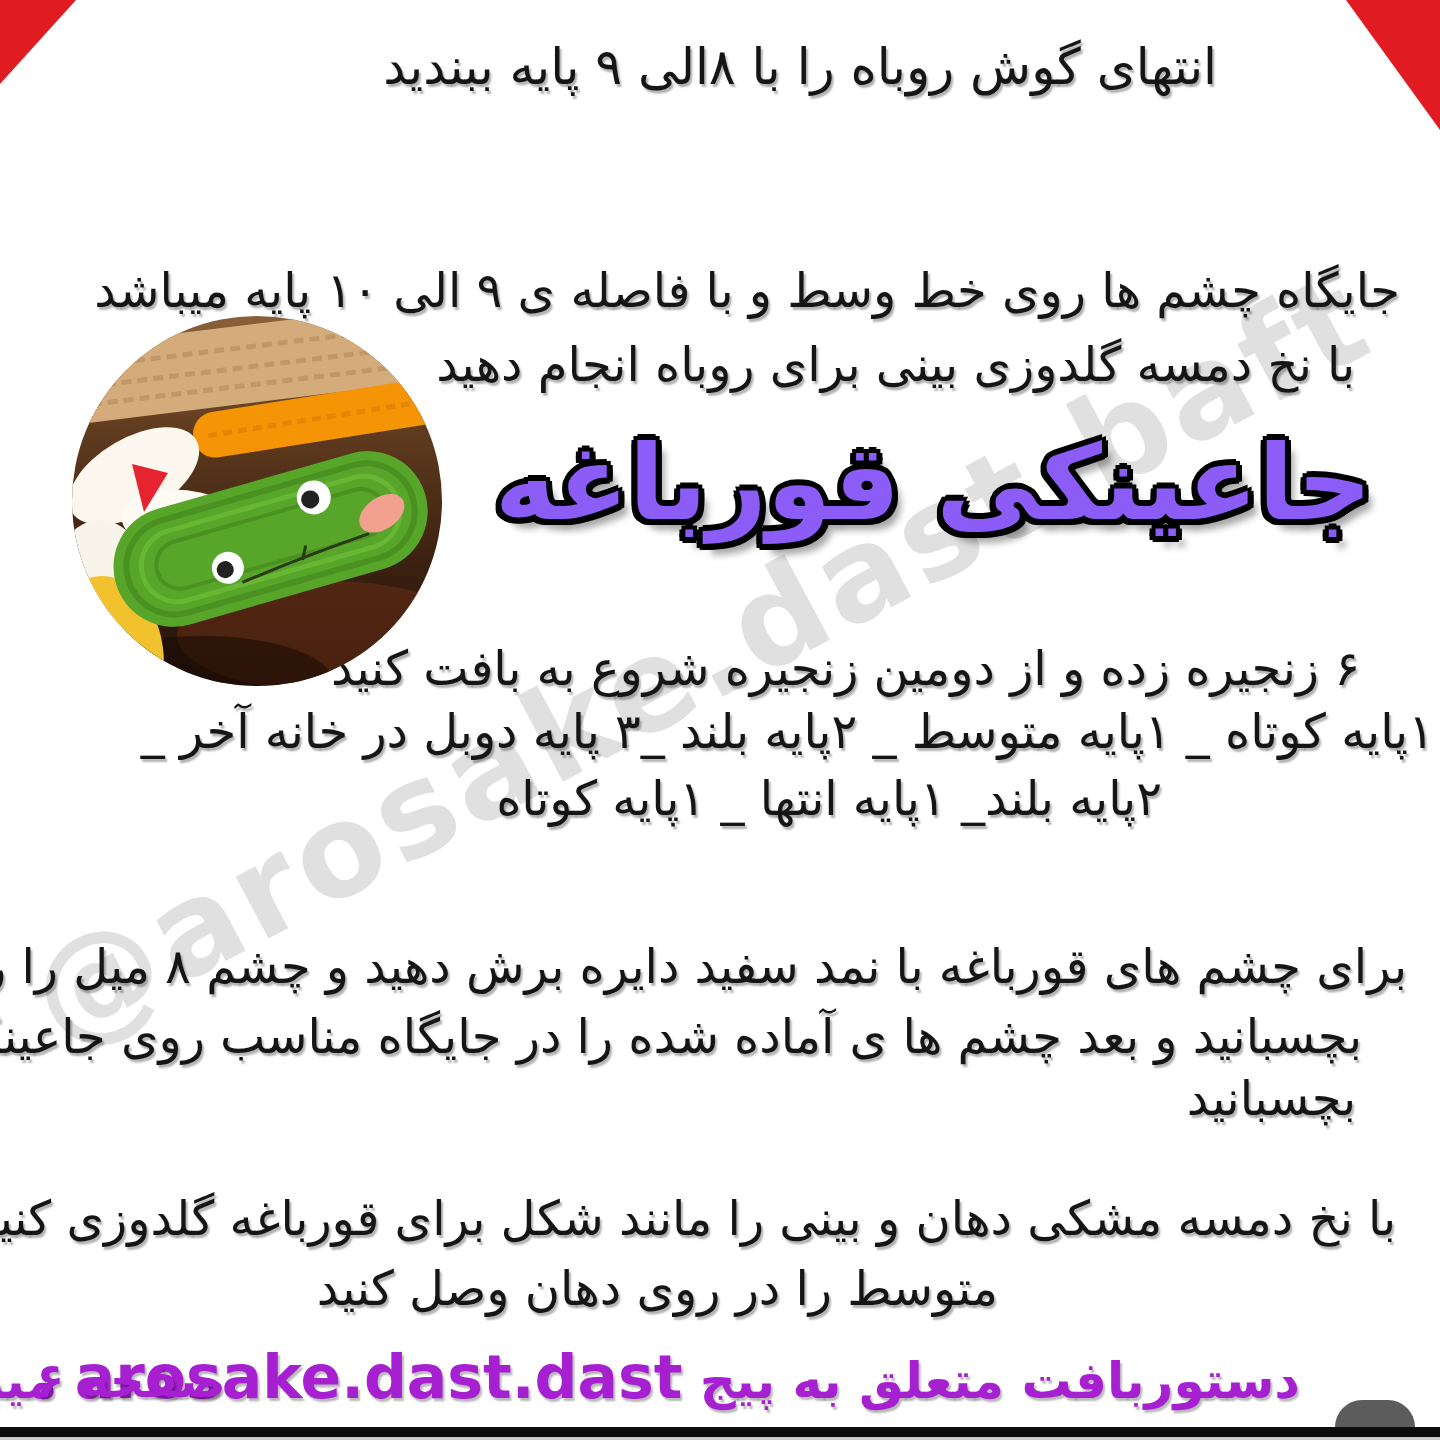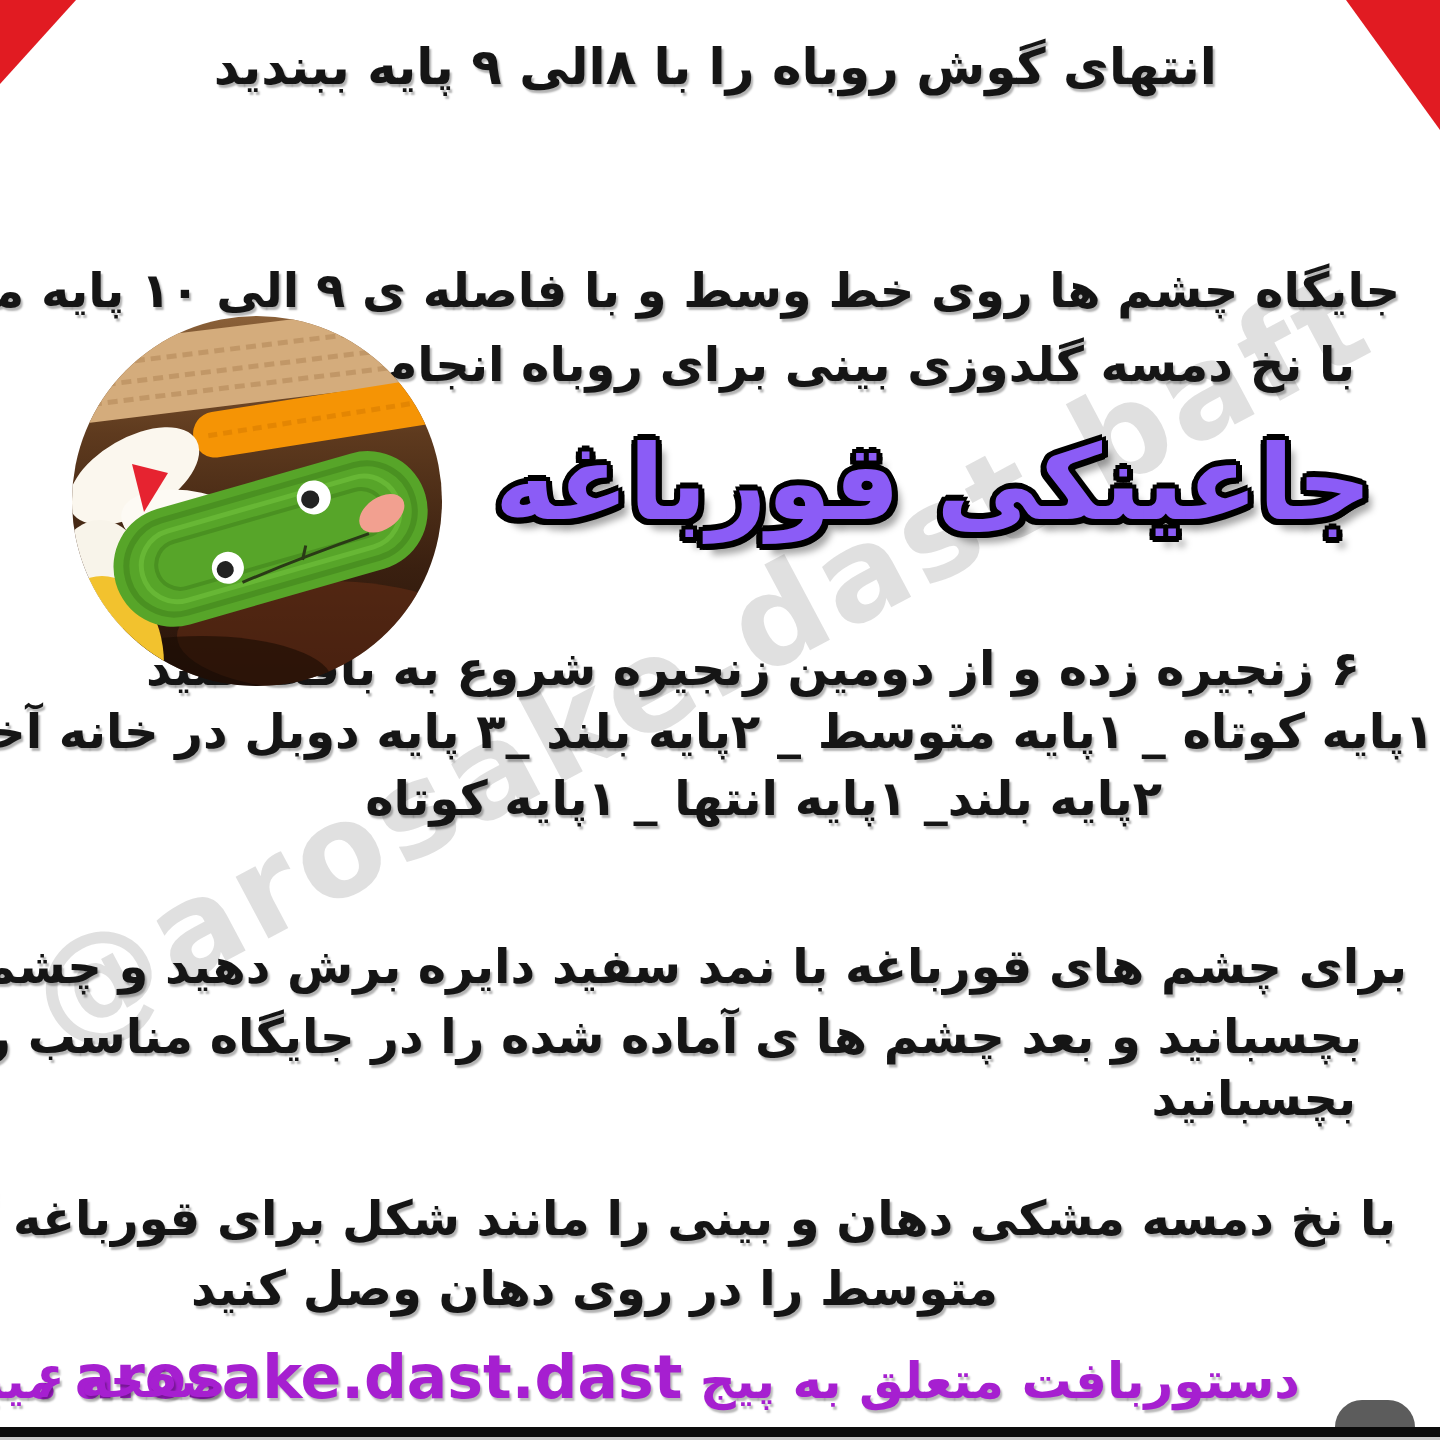--- a/index.html
+++ b/index.html
@@ -14,21 +14,21 @@
   .tri.tr{right:0;top:0;border-top:130px solid #e11b22;border-left:94px solid transparent;}
   
   .watermark{
     position:absolute;left:40px;top:935px;transform:rotate(-28deg);transform-origin:0 50%;
     font-size:128px;font-weight:bold;letter-spacing:5px;color:rgba(60,60,60,0.16);
     white-space:nowrap;z-index:1;pointer-events:none;
   }
   
   .line{
     position:absolute;white-space:nowrap;direction:rtl;z-index:2;
-    font-size:48px;font-weight:bold;color:#151515;
+    font-size:48px;font-weight:normal;color:#151515;
     text-shadow:2px 3px 2px rgba(0,0,0,0.30);
   }
   .title{
     position:absolute;white-space:nowrap;direction:rtl;z-index:2;
     font-size:104px;font-weight:bold;color:#8b5cf6;
     text-shadow:
       -6px 0 #000,6px 0 #000,0 -6px #000,0 6px #000,
       -4px -4px #000,4px -4px #000,-4px 4px #000,4px 4px #000,
       -6px 4px #000,6px 4px #000,-3px 6px #000,3px 6px #000,
       9px 11px 7px rgba(0,0,0,0.35);

